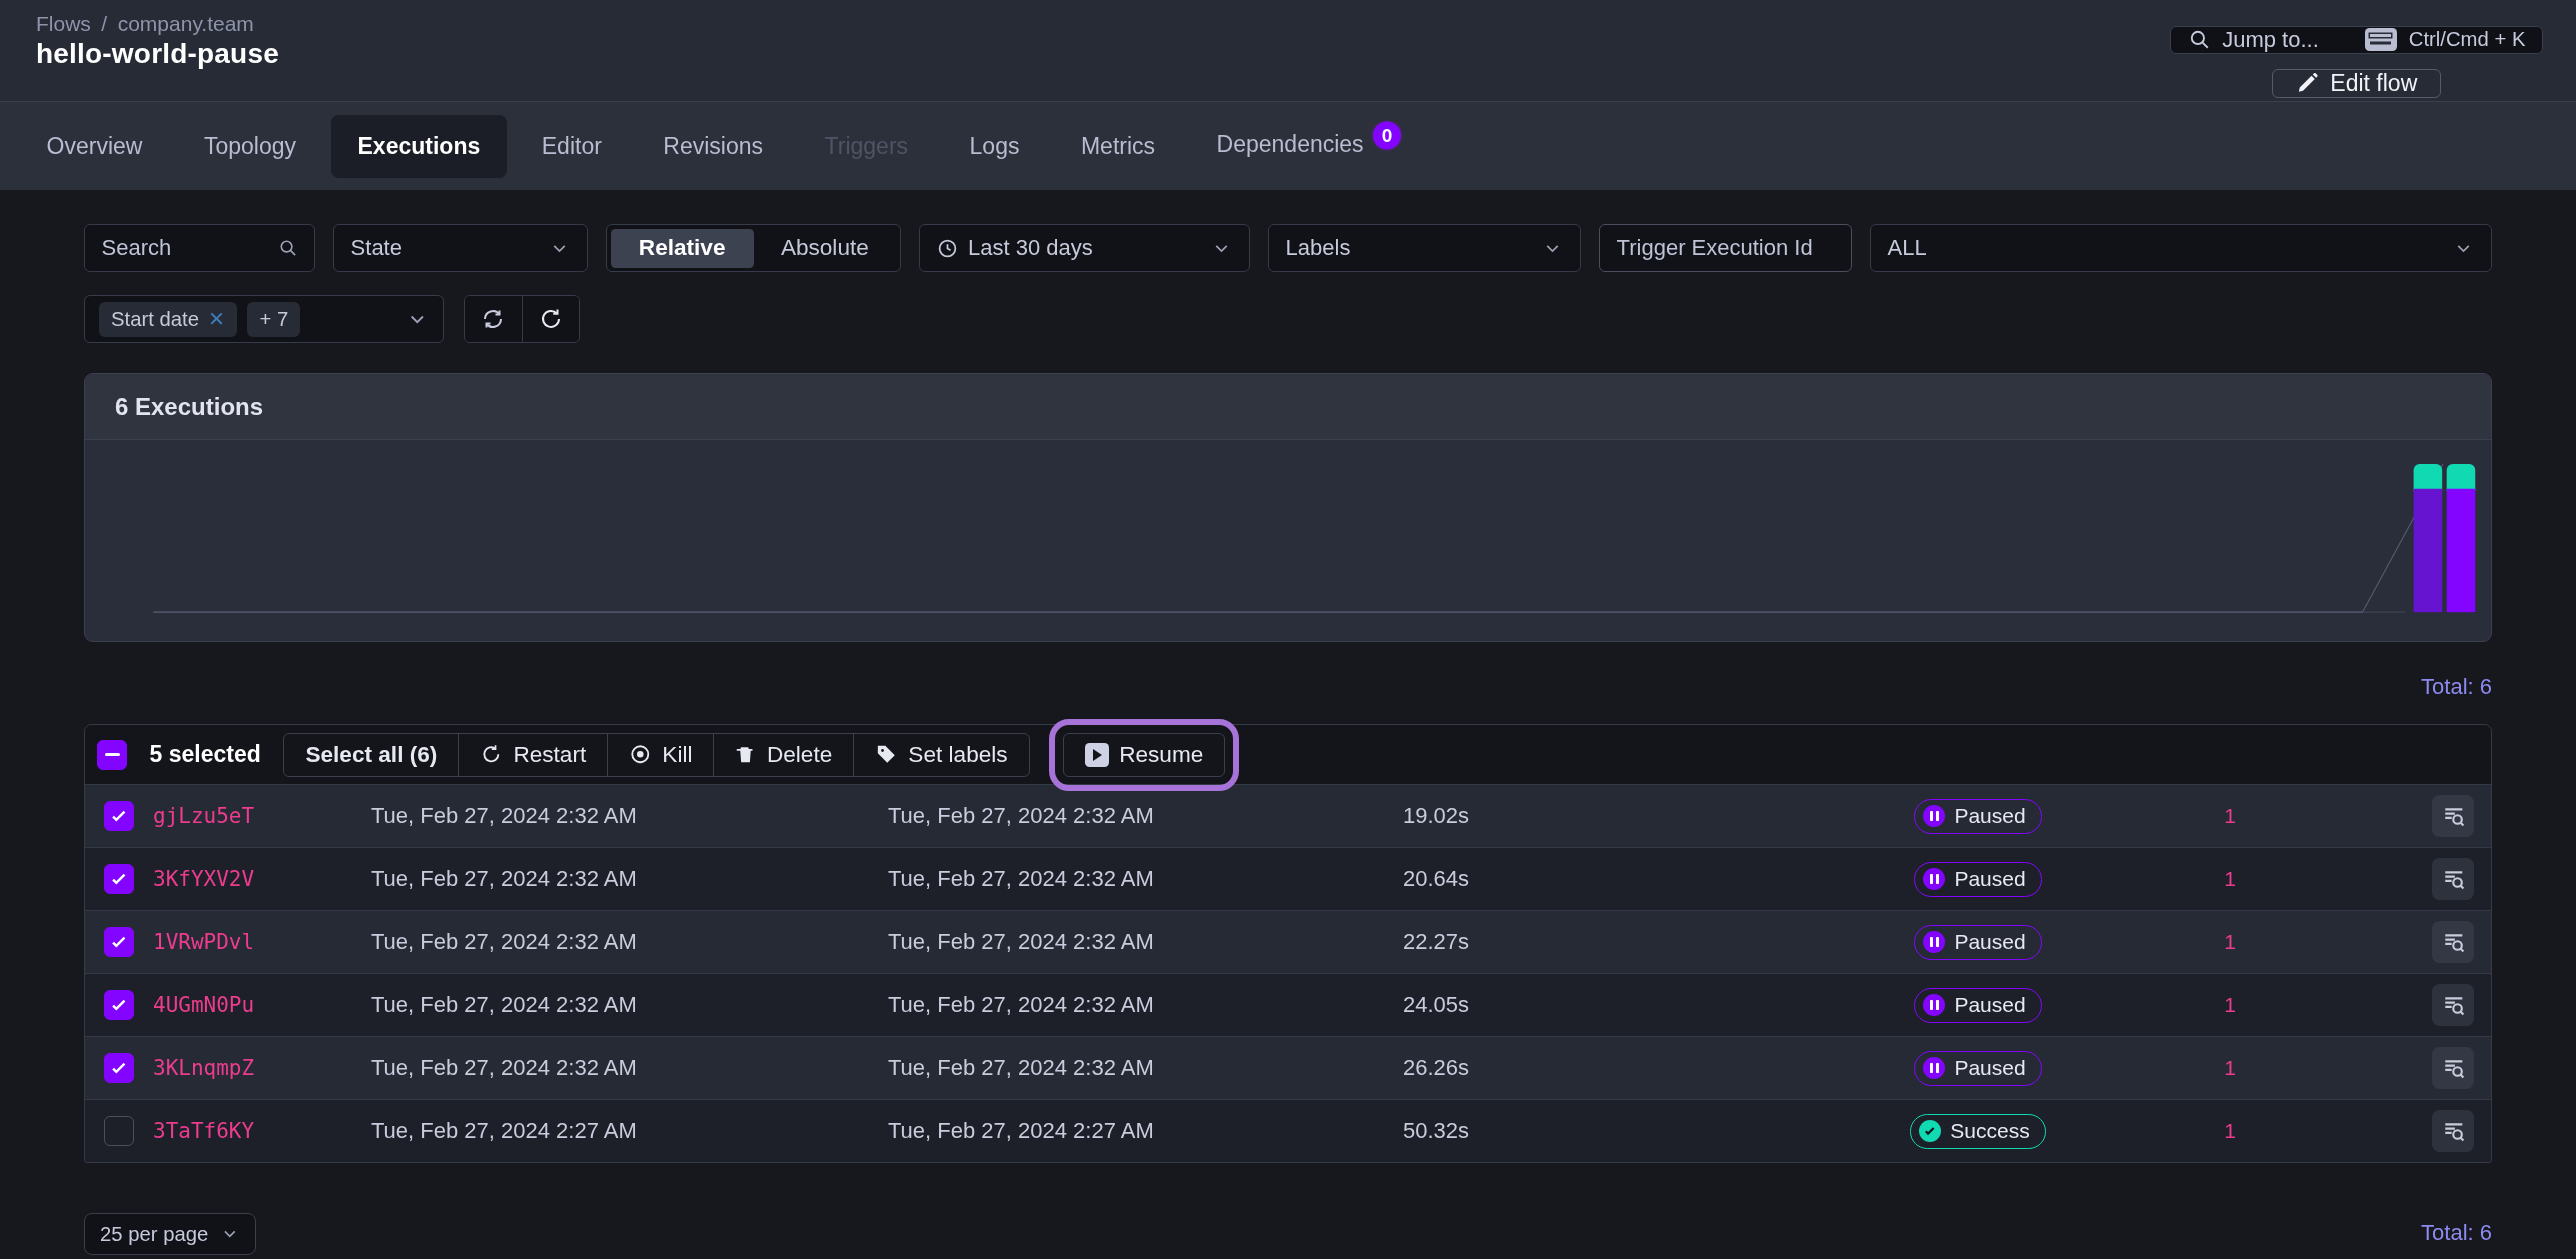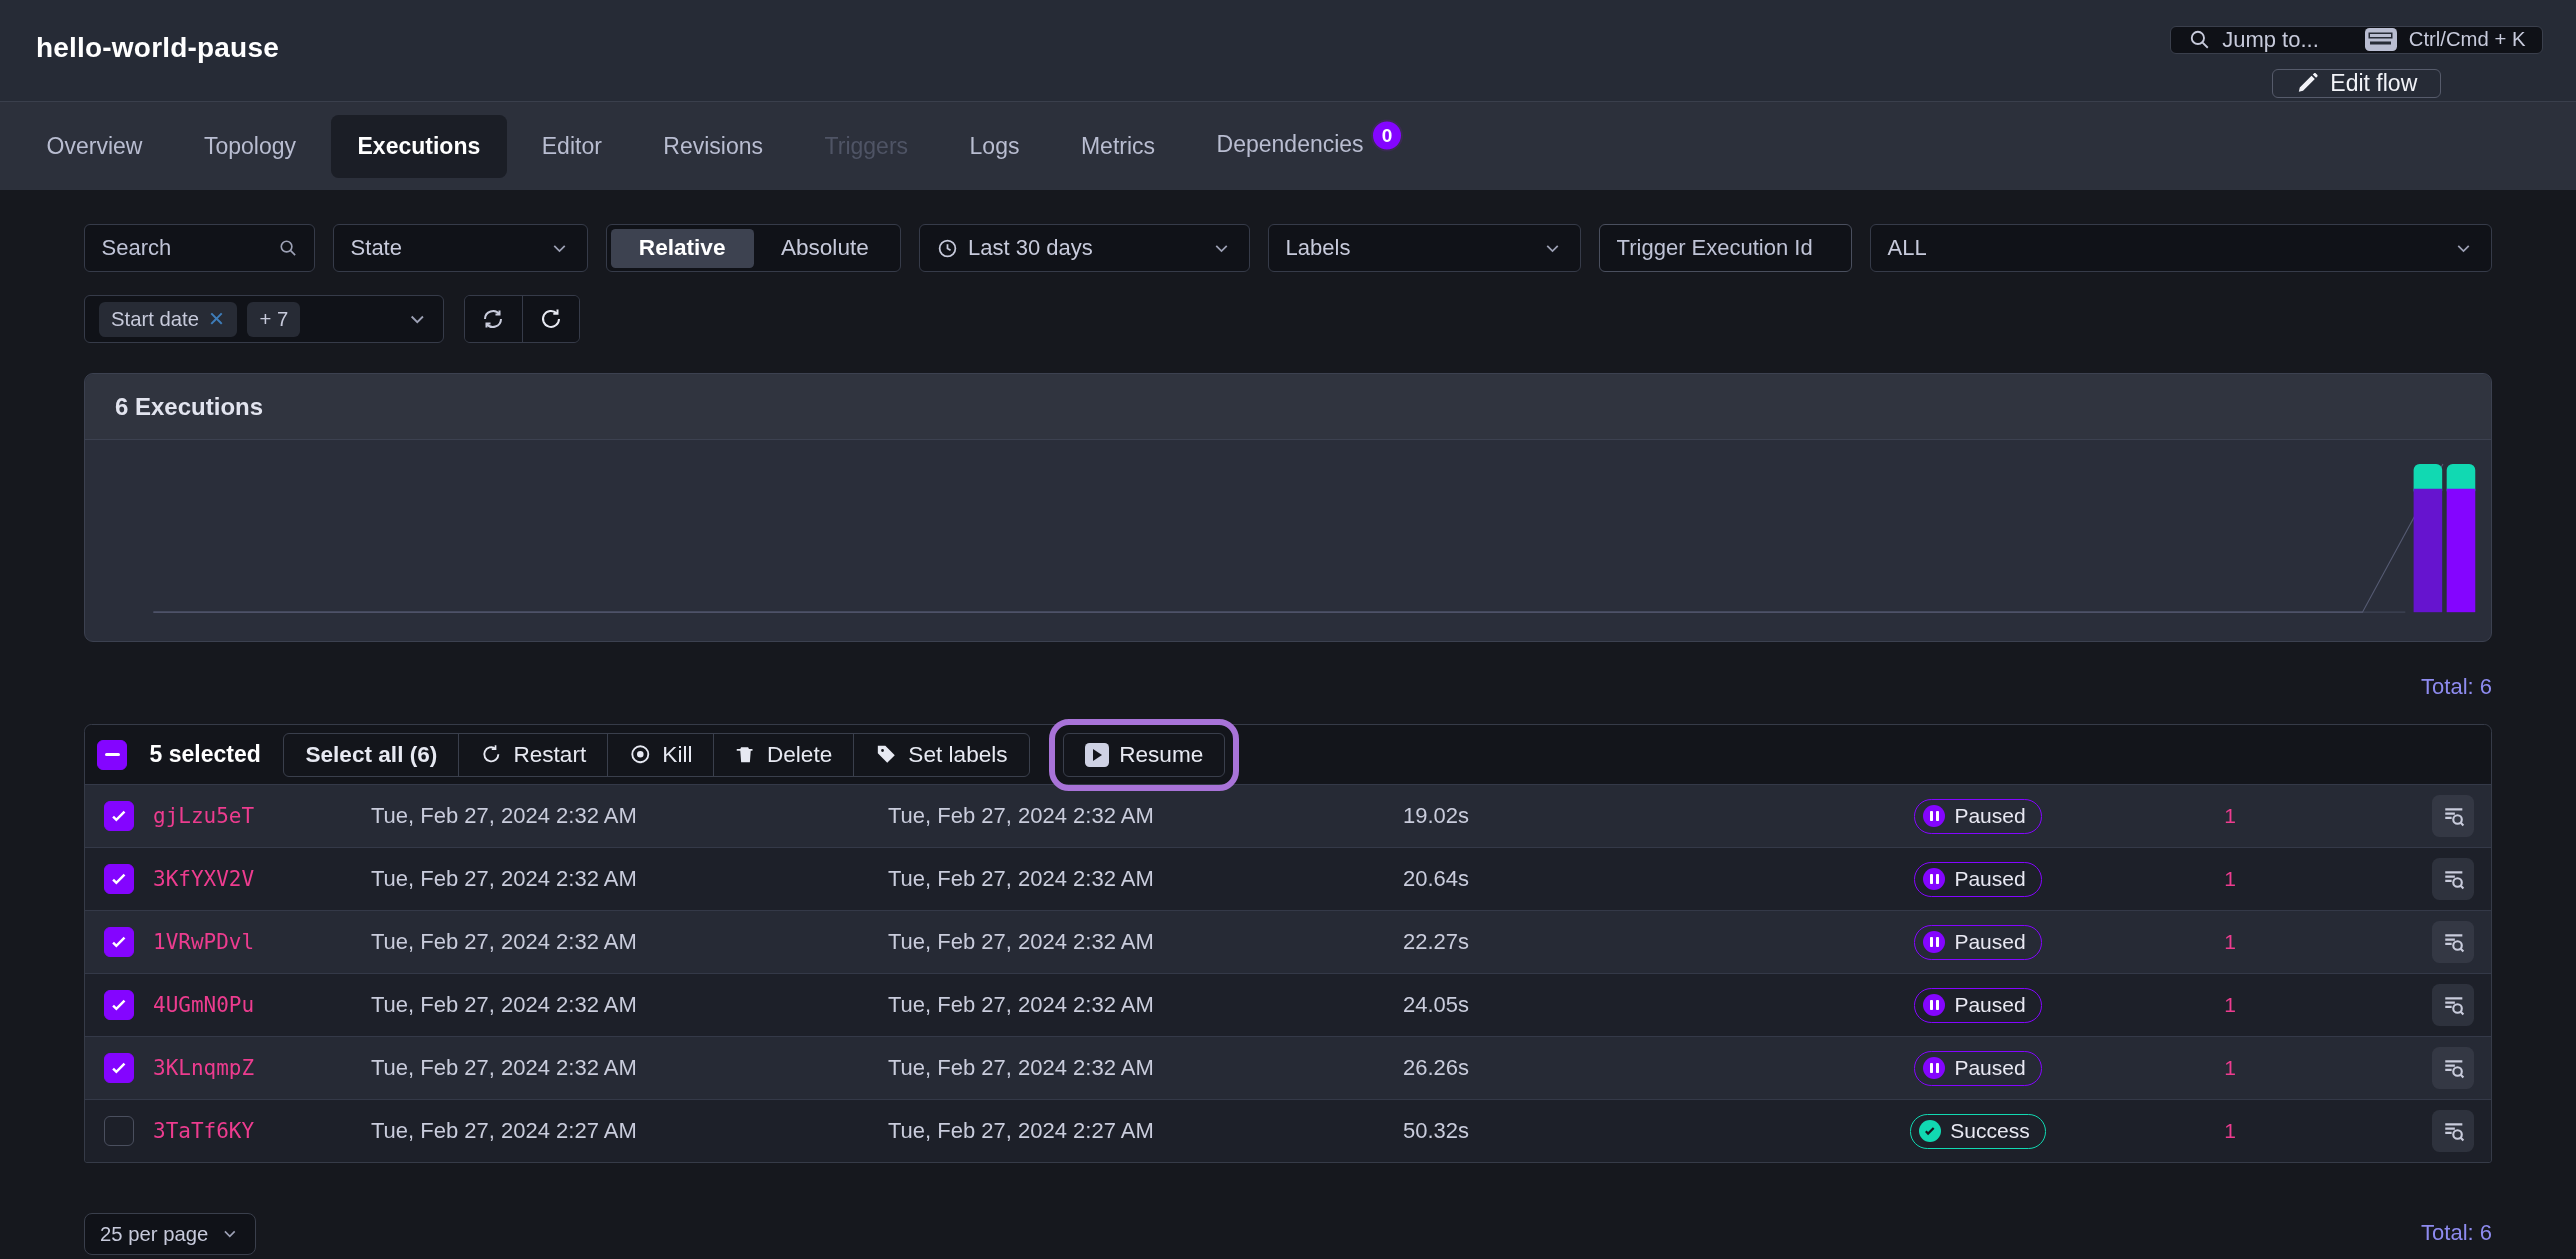--- a/index.html
+++ b/index.html
@@ -13,21 +13,21 @@
   }
   svg { display: block; }
 
   
   .hdr {
     position: absolute; top: 0; left: 0; right: 0; height: 101px;
     background: #262B36; padding: 12px 36px 0 36px;
   }
   .crumbs { font-size: 21px; color: #9094AB; }
   .crumbs .sep { margin: 0 10.5px; color: #9094AB; }
-  .page-title { margin-top: 20px; font-size: 28px; font-weight: bold; color: #FFFFFF; letter-spacing: 0.2px; }
+  .page-title { margin-top: 2px; font-size: 28px; font-weight: bold; color: #FFFFFF; letter-spacing: 0.2px; }
   .hdr-right { position: absolute; top: 25.6px; right: 33px; display: flex; align-items: center; gap: 15px; height: 50px; flex-direction: column; }
   .jumpto {
     width: 373px; height: 50px; background: #0F1117; border: 0.8px solid #3A3F4C; border-radius: 6px;
     display: flex; align-items: center; padding: 0 16.6px; gap: 12px; color: #C7CADB; font-size: 22px; cursor: pointer;
   }
   .jumpto .grow { flex: 1; text-align: left; }
   .kbd-ico { width: 32px; height: 22.6px; background: #B9BDD1; border-radius: 4.5px; position: relative; }
   .kbd-ico::after { content: ""; position: absolute; left: 5.3px; top: 5.3px; width: 21px; height: 3px;
     box-shadow: 0 0 0 1.5px #262B36, 0 7.5px 0 0 #262B36; background: transparent; }
   .shortcut { font-size: 20.3px; color: #C7CADB; white-space: nowrap; }
@@ -169,20 +169,23 @@
   .pager { position: absolute; top: 1213px; left: 84px; }
   .per-page { height: 42px; padding: 0 15px; background: #101218; border: 0.8px solid #3A3F4C; border-radius: 8px;
     display: flex; align-items: center; gap: 12px; font-size: 20.3px; color: #C7CADB; cursor: pointer; }
 
   .ic { flex: none; }
 </style>
 </head>
 <body>
 
 <div class="hdr">
+  <div class="crumbs">
+    <span>Flows</span><span class="sep">/</span><span>company.team</span>
+  </div>
   <div class="page-title">hello-world-pause</div>
 
   <div class="hdr-right">
     <div class="jumpto">
       <svg class="ic" width="22.6" height="22.6" viewBox="0 0 24 24" fill="none" stroke="#C7CADB" stroke-width="2">
           <circle cx="10.5" cy="10.5" r="6.5"></circle>
           <line x1="15.5" y1="15.5" x2="21" y2="21"></line>
         </svg>
       <span class="grow">Jump to...</span>
       <span class="kbd-ico"></span>

